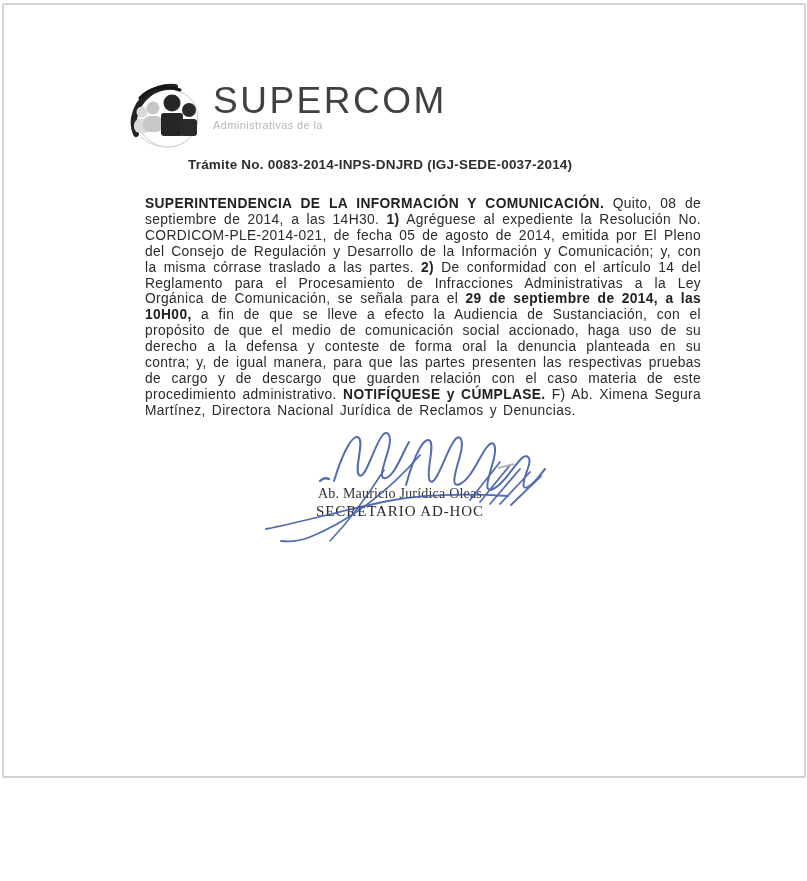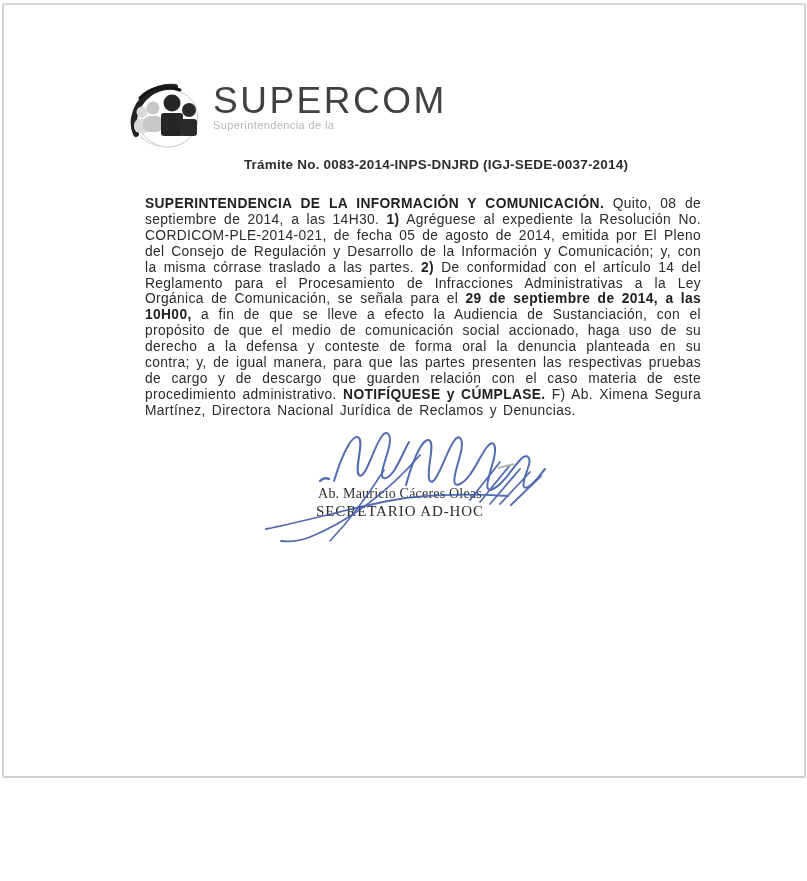--- a/index.html
+++ b/index.html
@@ -18,21 +18,21 @@
   .logo-text { margin-left:2px; padding-top:1px; }
   .wordmark {
     font-size:37px; line-height:33px; color:#414141;
     letter-spacing:2.5px; font-weight:400;
   }
   .tagline { margin-top:2px; font-size:11px; line-height:13px; color:#b5b5b5; letter-spacing:0.4px; }
 
   
   .tramite {
     position:absolute; left:128px; top:157px; width:556px;
-    text-align:center; text-indent:60px;
+    text-indent:60px;
     font-size:13.5px; font-weight:bold; color:#2e2e2e; letter-spacing:0.2px;
     white-space:nowrap;
   }
 
   
   .body-text {
     position:absolute; left:128px; top:179px; width:556px;
     font-size:13.8px; line-height:15.9px; letter-spacing:0.35px; word-spacing:2px;
     text-align:justify; color:#2b2b2b; margin:17px;
   }
@@ -73,31 +73,31 @@
 
         <circle cx="45" cy="20" r="8.5" fill="#262626"></circle>
         <rect x="34" y="30" width="22" height="23" rx="3" fill="#262626"></rect>
         <circle cx="62" cy="27" r="7" fill="#2b2b2b"></circle>
         <rect x="53" y="36" width="17" height="17" rx="3" fill="#2b2b2b"></rect>
       </svg>
     </span>
     <div class="logo-text">
       <div class="wordmark">SUPERCOM</div>
       <div class="tagline">
-        <div>Superintendencia de la</div>
+        <div>Administrativas de la</div>
       </div>
     </div>
   </header>
 
   <div class="tramite">Trámite No. 0083-2014-INPS-DNJRD (IGJ-SEDE-0037-2014)</div>
 
   <p class="body-text"><span class="b">SUPERINTENDENCIA DE LA INFORMACIÓN Y COMUNICACIÓN.</span><span> Quito, 08 de septiembre de 2014, a las 14H30. </span><span class="b">1)</span><span> Agréguese al expediente la Resolución No. CORDICOM-PLE-2014-021, de fecha 05 de agosto de 2014, emitida por El Pleno del Consejo de Regulación y Desarrollo de la Información y Comunicación; y, con la misma córrase traslado a las partes. </span><span class="b">2)</span><span> De conformidad con el artículo 14 del Reglamento para el Procesamiento de Infracciones Administrativas a la Ley Orgánica de Comunicación, se señala para el </span><span class="b">29 de septiembre de 2014, a las 10H00,</span><span> a fin de que se lleve a efecto la Audiencia de Sustanciación, con el propósito de que el medio de comunicación social accionado, haga uso de su derecho a la defensa y conteste de forma oral la denuncia planteada en su contra; y, de igual manera, para que las partes presenten las respectivas pruebas de cargo y de descargo que guarden relación con el caso materia de este procedimiento administrativo. </span><span class="b">NOTIFÍQUESE y CÚMPLASE.</span><span> F) Ab. Ximena Segura Martínez, Directora Nacional Jurídica de Reclamos y Denuncias.</span></p>
 
   <div class="sig-block">
-    <div class="sig-name">Ab. Mauricio Cáceres Oleas</div>
+    <div class="sig-name">Ab. Mauricio Jurídica Oleas</div>
     <div class="sig-title">SECRETARIO AD-HOC</div>
   </div>
 
   <svg class="sig-ink" viewBox="0 0 322 122" xmlns="http://www.w3.org/2000/svg">
     <g fill="none" stroke-linecap="round" stroke-linejoin="round" opacity="0.88" stroke="#3c57a5">
 
       <path d="M72,57 q4,-4 9,-2" stroke-width="2.4"></path>
 
       <path d="M86,57 C96,24 106,9 111,14 C116,19 106,46 111,51 C117,57 126,22 134,12 C139,5 145,10 140,27 C134,46 131,56 138,54 C147,51 154,30 161,18" stroke-width="2"></path>
 

